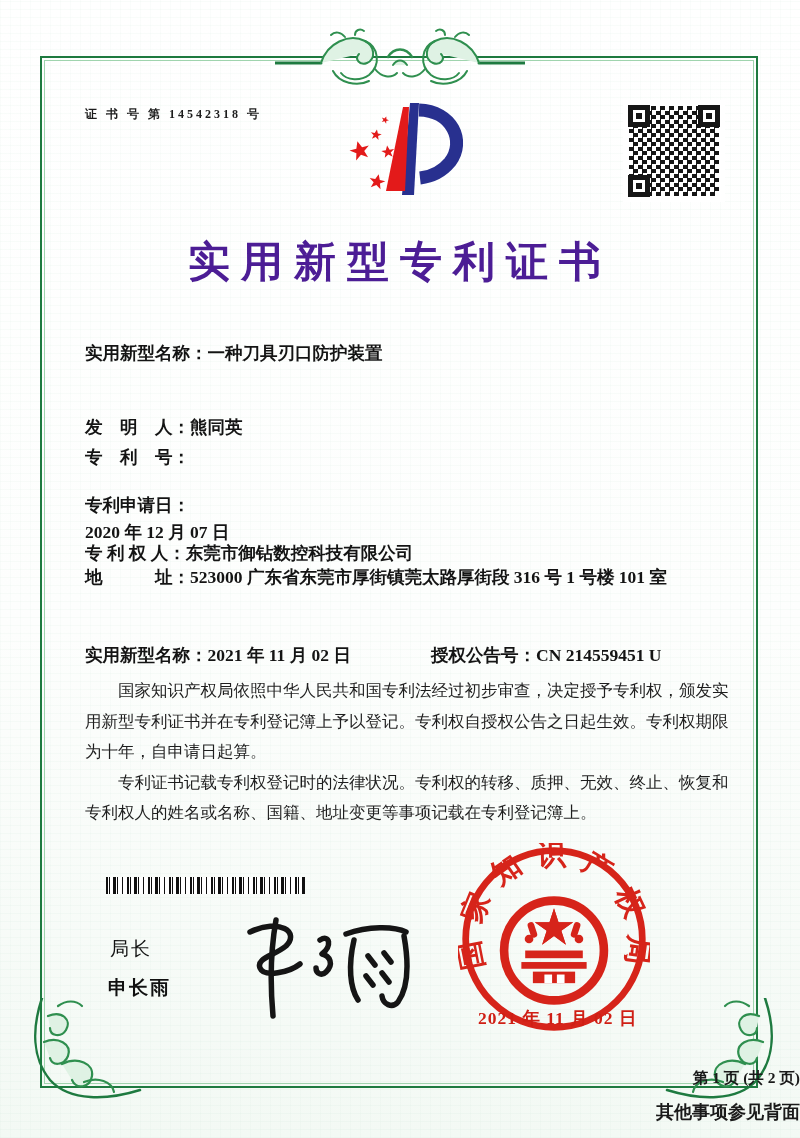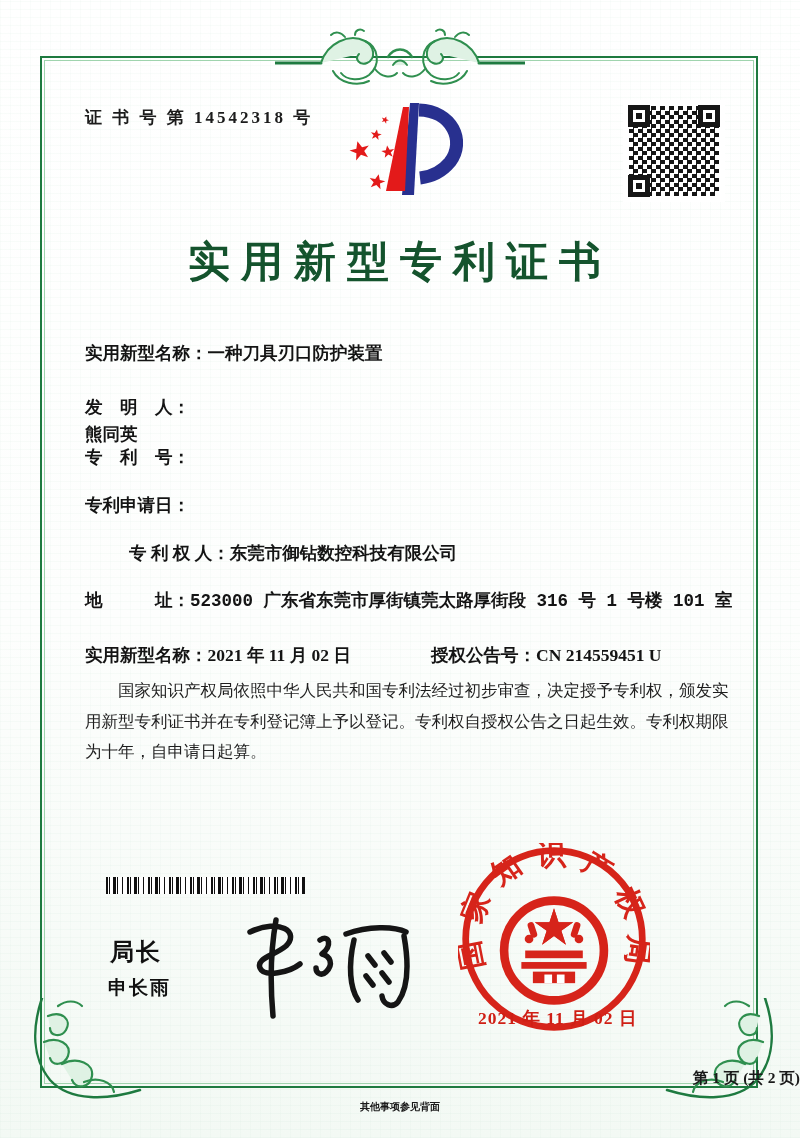--- a/index.html
+++ b/index.html
@@ -22,36 +22,36 @@
     border:2.5px solid #1e7a40;
   }
   .frame-inner {
     position:absolute; inset:2px;
     border:1px solid #9fd4ae;
   }
 
   
   .cert-no {
     left:85px; top:106px;
-    font-size:17px; font-weight:bold; letter-spacing:3px; color:#1c1c1c;
+    font-size:12px; font-weight:bold; letter-spacing:3px; color:#1c1c1c;
   }
   .logo { left:330px; top:93px; }
   .qr {
     left:627px; top:104px; width:94px; height:94px; background:#fff;
     background-image:repeating-conic-gradient(#161616 0% 25%, #ffffff 0% 50%);
     background-size:9px 9px; background-position:2px 2px;
     outline:6px solid #fff; outline-offset:-2px;
   }
   .finder { position:absolute; width:22px; height:22px; border:5px solid #161616; background:#fff; }
   .finder::after { content:""; position:absolute; inset:3px; background:#161616; }
   .f-tl { left:1px; top:1px; } .f-tr { right:1px; top:1px; } .f-bl { left:1px; bottom:1px; }
 
   .title {
     left:0; top:234px; width:800px; text-align:center;
-    font-size:42px; font-weight:bold; letter-spacing:11px; color:#14532d;
+    font-size:42px; font-weight:bold; letter-spacing:11px; color:#4c1d95;
   }
 
   
   .field-row {
     position:absolute; left:85px; width:648px; display:flex;
     font-size:17.5px; font-weight:bold; color:#141414; line-height:1.55;
   }
   .field-label { white-space:pre; flex:0 0 auto; }
   .field-value { flex:1 1 auto; }
   .row-split { display:flex; }
@@ -63,30 +63,30 @@
   .paras p { text-indent:2em; }
 
   
   .barcode {
     left:106px; top:877px; width:199px; height:17px;
     background:repeating-linear-gradient(90deg,
       #101010 0 2px, #fff 2px 3px, #101010 3px 4px, #fff 4px 7px,
       #101010 7px 10px, #fff 10px 11px, #101010 11px 12px, #fff 12px 16px,
       #101010 16px 17px, #fff 17px 21px);
   }
-  .signer-title { left:110px; top:936px; font-size:24px; font-weight:bold; letter-spacing:2px; }
+  .signer-title { left:110px; top:936px; font-size:19px; font-weight:normal; letter-spacing:2px; }
   .signer-name  { left:108px; top:975px; font-size:19px; font-weight:bold; letter-spacing:2px; }
   .signature { left:208px; top:898px; }
   .seal { left:458px; top:843px; }
   .seal-date {
     left:478px; top:1006px; font-size:17.5px; font-weight:bold;
     color:#cf1f15; letter-spacing:1px;
   }
   .page-footer { left:0; top:1068px; width:800px; text-align:right; font-size:15.5px; font-weight:bold; color:#1a1a1a; }
-  .back-note   { left:0; top:1100px; width:800px; text-align:center; font-size:10px; font-weight:bold; color:#1a1a1a; }
+  .back-note   { left:0; top:1100px; width:800px; text-align:right; font-size:18px; font-weight:bold; color:#1a1a1a; }
 
   .ornament-top { left:50%; transform:translateX(-50%); top:27px; }
   .flourish-bl { left:28px; top:998px; }
   .flourish-br { left:664px; top:998px; transform:scaleX(-1); }
 </style>
 </head>
 <body>
 
 <div class="frame">
   <div class="frame-inner"></div>
@@ -160,51 +160,53 @@
   <div class="finder f-tr"></div>
   <div class="finder f-bl"></div>
 </div>
 
 <div class="abs title">实用新型专利证书</div>
 
 <div class="field-row" style="top:340px;">
   <span class="field-label">实用新型名称：</span>
   <span class="field-value">一种刀具刃口防护装置</span>
 </div>
-<div class="field-row" style="top:394px;flex-direction:column;">
+<div class="field-row" style="top:414px;">
   <span class="field-label">发　明　人：</span>
   <span class="field-value">熊同英</span>
 </div>
 <div class="field-row" style="top:444px;">
   <span class="field-label">专　利　号：</span>
 </div>
 <div class="field-row" style="top:492px;flex-direction:column;">
   <span class="field-label">专利申请日：</span>
-</div>
-<div class="field-row" style="top:540px;margin-left:44px;">
+  <span class="field-value">2020 年 12 月 07 日</span>
+</div>
+<div class="field-row" style="top:540px;">
   <span class="field-label">专 利 权 人：</span>
   <span class="field-value">东莞市御钻数控科技有限公司</span>
 </div>
-<div class="field-row" style="top:588px;font-family:Liberation Mono, monospace;">
+<div class="field-row" style="top:564px;">
   <span class="field-label">地　　　址：</span>
   <span class="field-value">523000 广东省东莞市厚街镇莞太路厚街段 316 号 1 号楼 101 室</span>
 </div>
 <div class="field-row row-split" style="top:642px;">
   <span class="pair-a">
     <span class="field-label">实用新型名称：</span>
     <span>2021 年 11 月 02 日</span>
   </span>
   <span class="pair-b">
     <span class="field-label">授权公告号：</span>
     <span>CN 214559451 U</span>
   </span>
 </div>
 
 <div class="abs paras">
   <p>国家知识产权局依照中华人民共和国专利法经过初步审查，决定授予专利权，颁发实用新型专利证书并在专利登记簿上予以登记。专利权自授权公告之日起生效。专利权期限为十年，自申请日起算。</p>
+  <p>专利证书记载专利权登记时的法律状况。专利权的转移、质押、无效、终止、恢复和专利权人的姓名或名称、国籍、地址变更等事项记载在专利登记簿上。</p>
 </div>
 
 <div class="abs barcode"></div>
 
 <div class="abs signer-title">局长</div>
 <div class="abs signer-name">申长雨</div>
 
 <svg class="abs signature" width="205" height="125" viewBox="0 0 205 125">
   <g stroke="#151515" stroke-width="5.5" fill="none" stroke-linecap="round" stroke-linejoin="round">
     <path d="M 68,22 C 63,50 62,85 65,118"></path>

